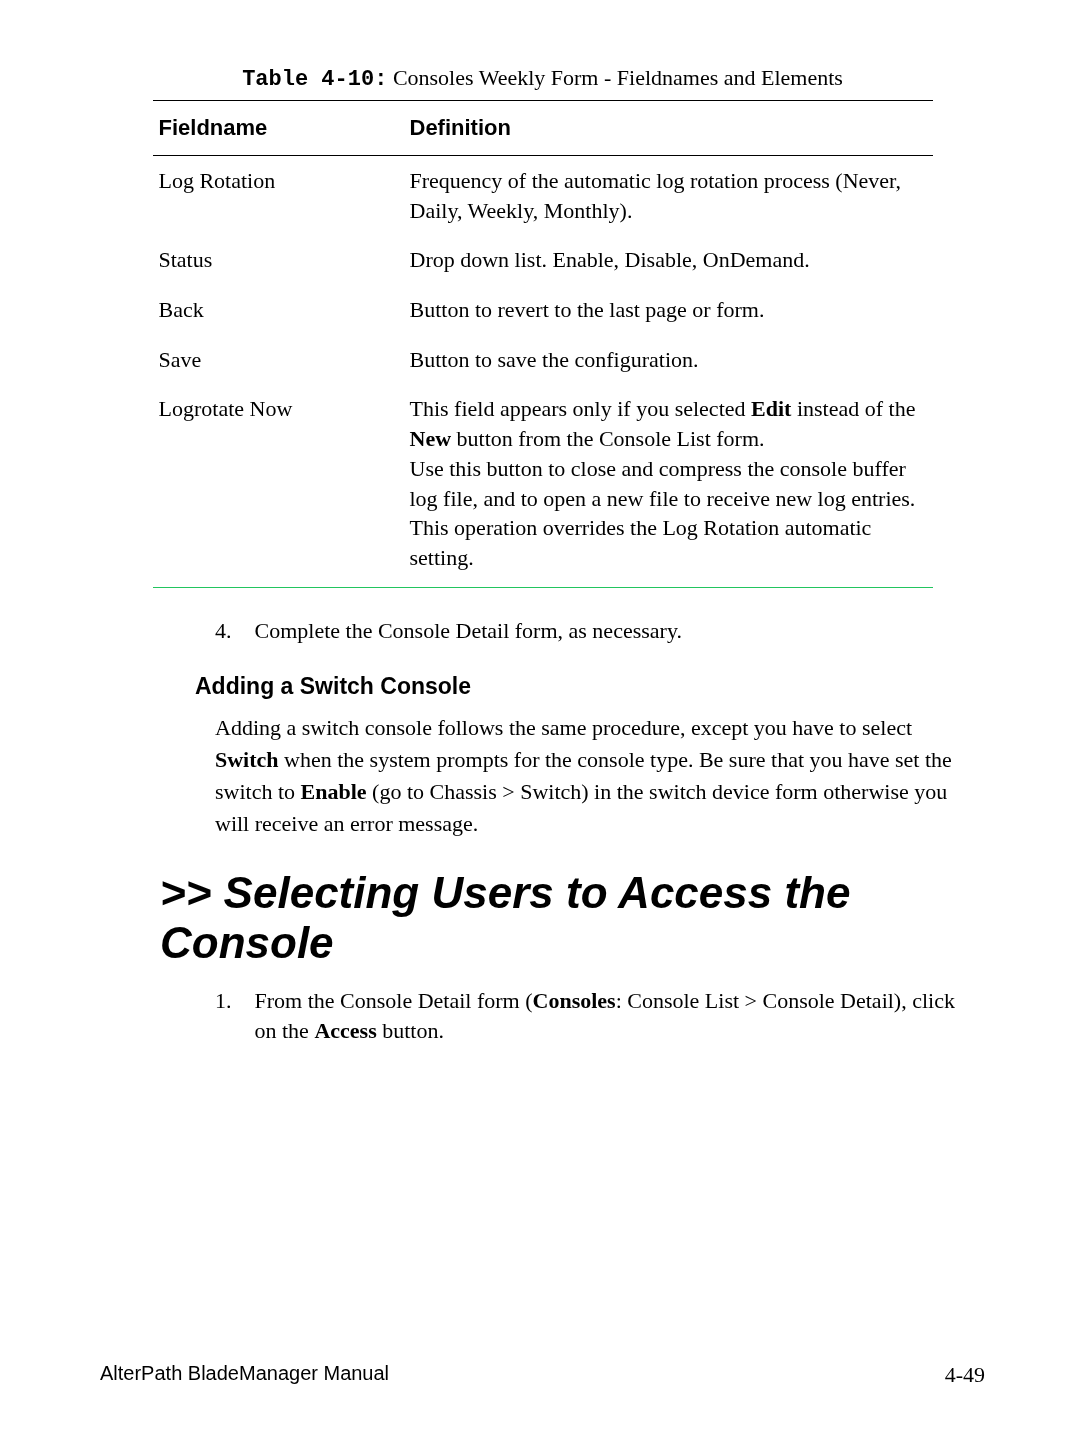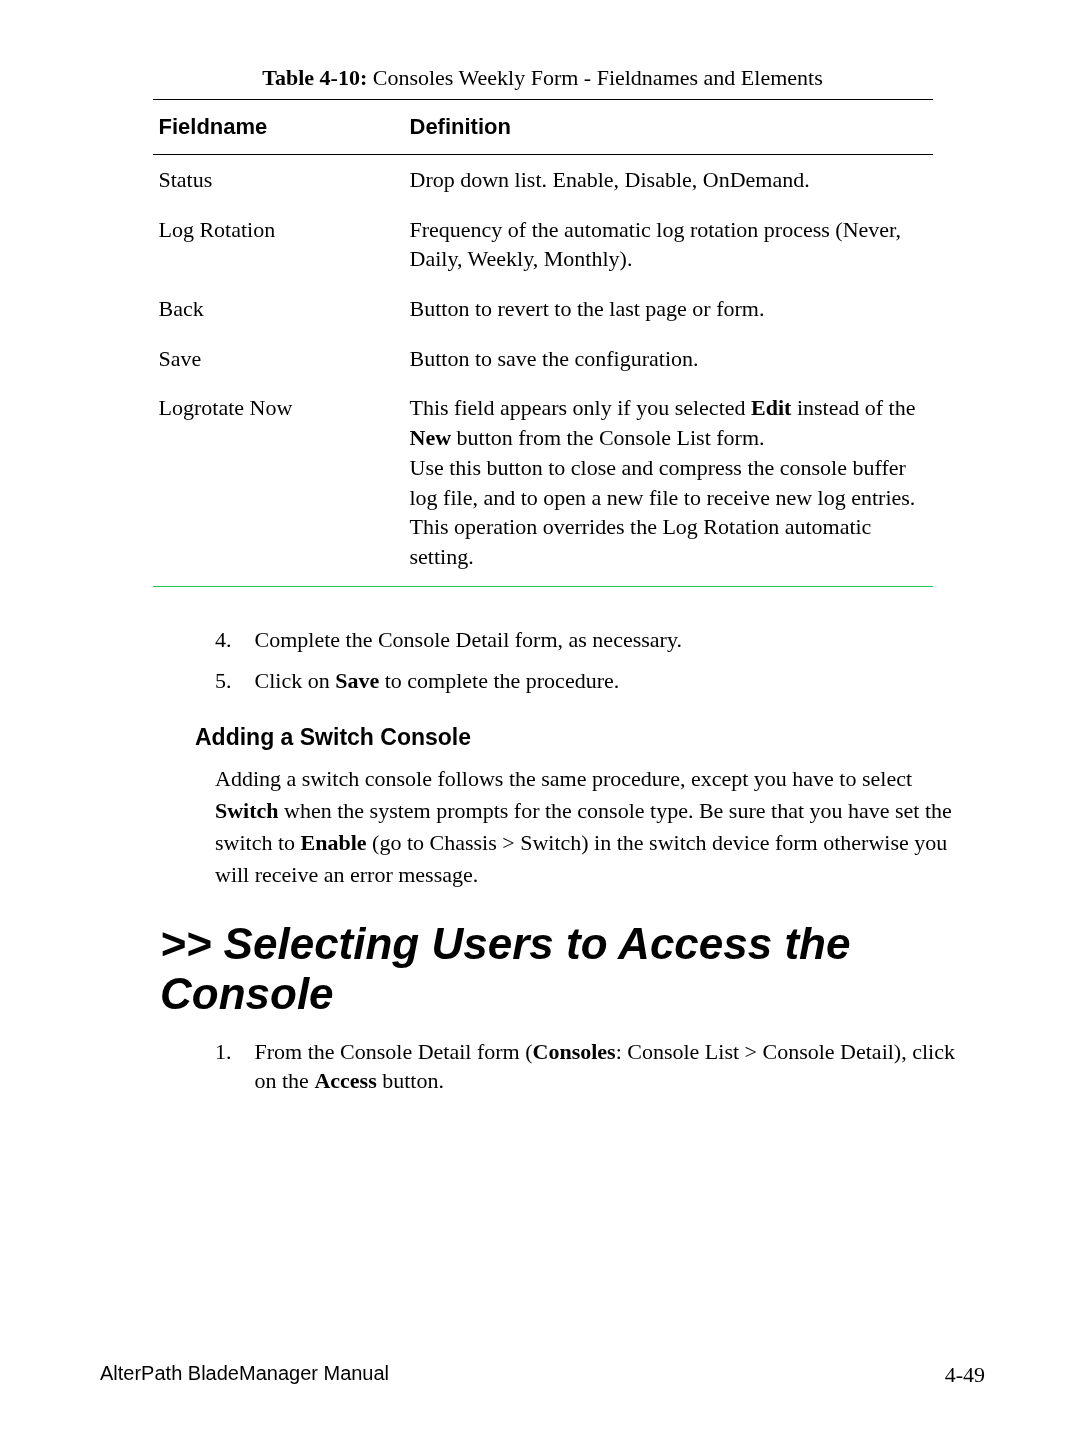--- a/index.html
+++ b/index.html
@@ -21,26 +21,26 @@
     font-size: 20px;
     margin-bottom: 50px;
   }
   .caption {
     text-align: center;
     font-size: 22px;
     margin-top: 10px;
     margin-bottom: 8px;
   }
   .caption .bold {
-    font-family: Liberation Serif, serif;
+    font-family: Liberation Mono, monospace;
     font-weight: bold;
   }
   .tbl {
     width: 780px;
-    margin: 0 auto 38px auto;
+    margin: 0 auto 28px auto;
     border-collapse: collapse;
   }
   .tbl th {
     text-align: left;
     font-family: Arial, Helvetica, sans-serif;
     font-weight: bold;
     font-size: 22px;
     padding: 14px 10px 14px 6px;
     border-top: 1px solid #000;
     border-bottom: 1px solid #000;
@@ -124,26 +124,26 @@
 
   <table class="tbl">
     <thead>
       <tr>
         <th class="col-field">Fieldname</th>
         <th>Definition</th>
       </tr>
     </thead>
     <tbody>
       <tr>
+        <td>Log Rotation</td>
+        <td>Frequency of the automatic log rotation process (Never, Daily, Weekly, Monthly).</td>
+      </tr>
+      <tr>
         <td>Status</td>
         <td>Drop down list. Enable, Disable, OnDemand.</td>
-      </tr>
-      <tr>
-        <td>Log Rotation</td>
-        <td>Frequency of the automatic log rotation process (Never, Daily, Weekly, Monthly).</td>
       </tr>
       <tr>
         <td>Back</td>
         <td>Button to revert to the last page or form.</td>
       </tr>
       <tr>
         <td>Save</td>
         <td>Button to save the configuration.</td>
       </tr>
       <tr class="last">
@@ -153,26 +153,20 @@
           <span>Use this button to close and compress the console buffer log file, and to open a new file to receive new log entries. This operation overrides the Log Rotation automatic setting.</span>
         </td>
       </tr>
     </tbody>
   </table>
 
   <ol class="steps">
     <li>
       <span class="num">4.</span>
       <span class="txt">Complete the Console Detail form, as necessary.</span>
-    </li>
-    <li>
-      <span class="num">5.</span>
-      <span class="txt">
-        <span>Click on </span><b class="sans">Save</b><span> to complete the procedure.</span>
-      </span>
     </li>
   </ol>
 
   <div class="h3">Adding a Switch Console</div>
 
   <div class="para">
     <span>Adding a switch console follows the same procedure, except you have to select </span><b class="sans">Switch</b><span> when the system prompts for the console type. Be sure that you have set the switch to </span><b class="sans">Enable</b><span> (go to Chassis &gt; Switch) in the switch device form otherwise you will receive an error message.</span>
   </div>
 
   <div class="h2">&gt;&gt; Selecting Users to Access the Console</div>

